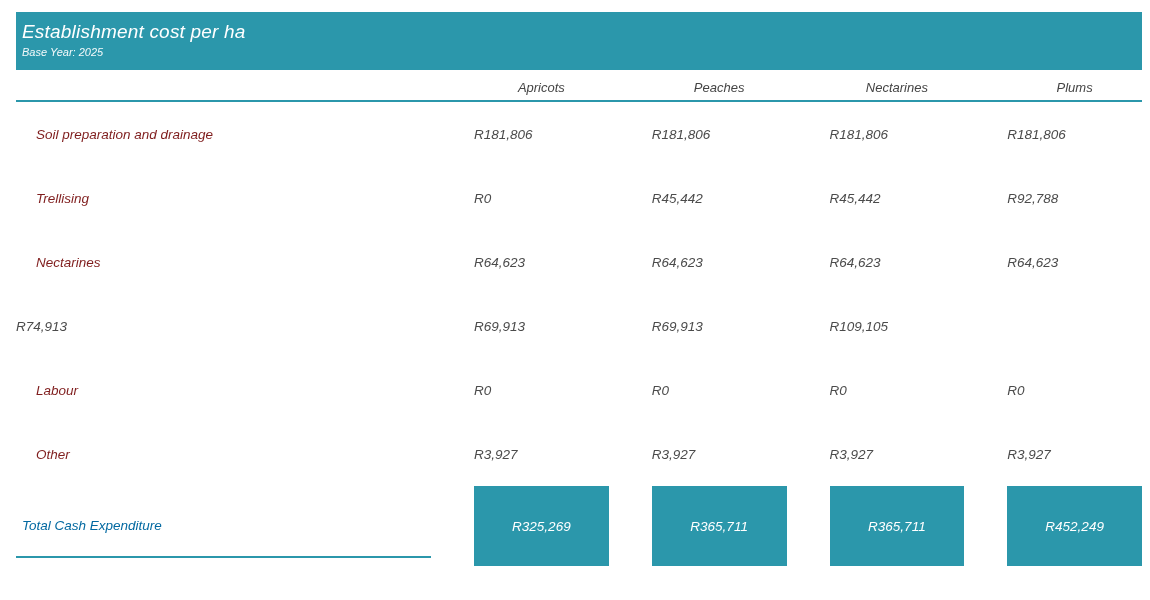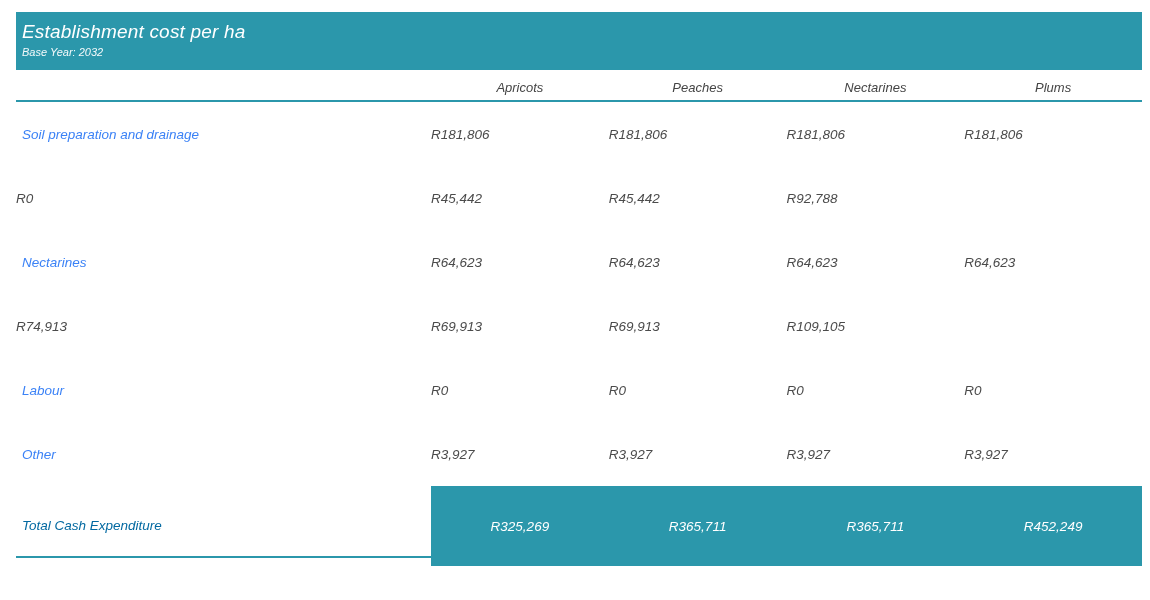--- a/index.html
+++ b/index.html
@@ -26,30 +26,31 @@
     padding:8px 10px 6px 6px;
   }
   .title{font-size:19px;font-weight:500;letter-spacing:0.2px;line-height:24px;}
   .subtitle{font-size:11px;line-height:14px;margin-top:1px;opacity:0.95;}
 
   
   .grid-row{
     display:grid;
     grid-template-columns:415px repeat(4,1fr);
     align-items:center;
+    gap:43px;
   }
   .thead{
     height:32px;
     border-bottom:2px solid var(--accent);
     font-size:13px;
     color:#444444;
   }
   .col-header{text-align:center;padding-top:4px;}
   .trow{height:64px;font-size:13.5px;}
-  .cell-label{padding-left:6px;color:#3b82f6;}
+  .cell-label{padding-left:6px;color:#7f1d1d;margin-left:14px;}
   .cell-val{}
 
   .trow-total{height:64px;font-size:13.5px;}
   .total-label-cell{
     height:64px;
     display:flex;align-items:center;
     padding-left:6px;color:#0369a1;
     border-bottom:2px solid var(--accent);
   }
   .total-val{
@@ -60,21 +61,21 @@
   }
 </style>
 </head>
 <body>
 
 <div class="page">
   <div class="inner">
 
     <div class="title-band">
       <div class="title">Establishment cost per ha</div>
-      <div class="subtitle">Base Year: 2032</div>
+      <div class="subtitle">Base Year: 2025</div>
     </div>
 
     <div>
 
       <div class="grid-row thead">
         <div class="cell-label"></div>
         <div class="col-header">Apricots</div>
         <div class="col-header">Peaches</div>
         <div class="col-header">Nectarines</div>
         <div class="col-header">Plums</div>
@@ -82,20 +83,21 @@
 
       <div class="grid-row trow">
         <div class="cell-label">Soil preparation and drainage</div>
         <div class="cell-val">R181,806</div>
         <div class="cell-val">R181,806</div>
         <div class="cell-val">R181,806</div>
         <div class="cell-val">R181,806</div>
       </div>
 
       <div class="grid-row trow">
+        <div class="cell-label">Trellising</div>
         <div class="cell-val">R0</div>
         <div class="cell-val">R45,442</div>
         <div class="cell-val">R45,442</div>
         <div class="cell-val">R92,788</div>
       </div>
 
       <div class="grid-row trow">
         <div class="cell-label">Nectarines</div>
         <div class="cell-val">R64,623</div>
         <div class="cell-val">R64,623</div>

